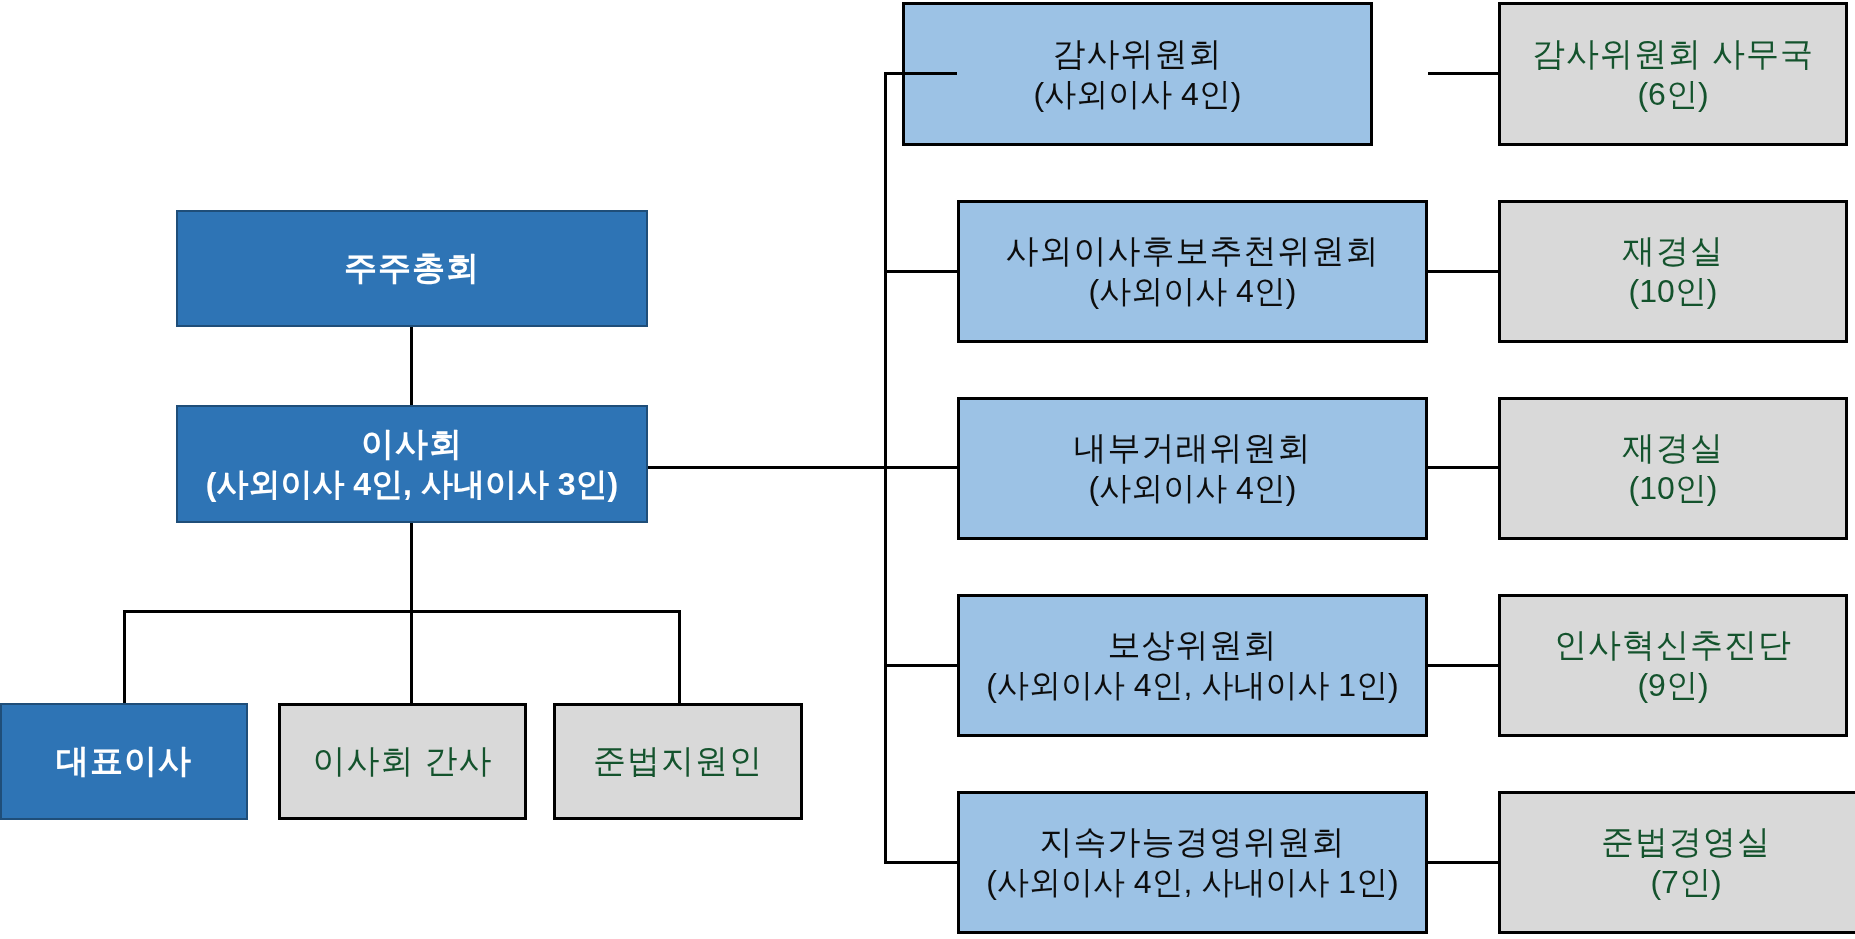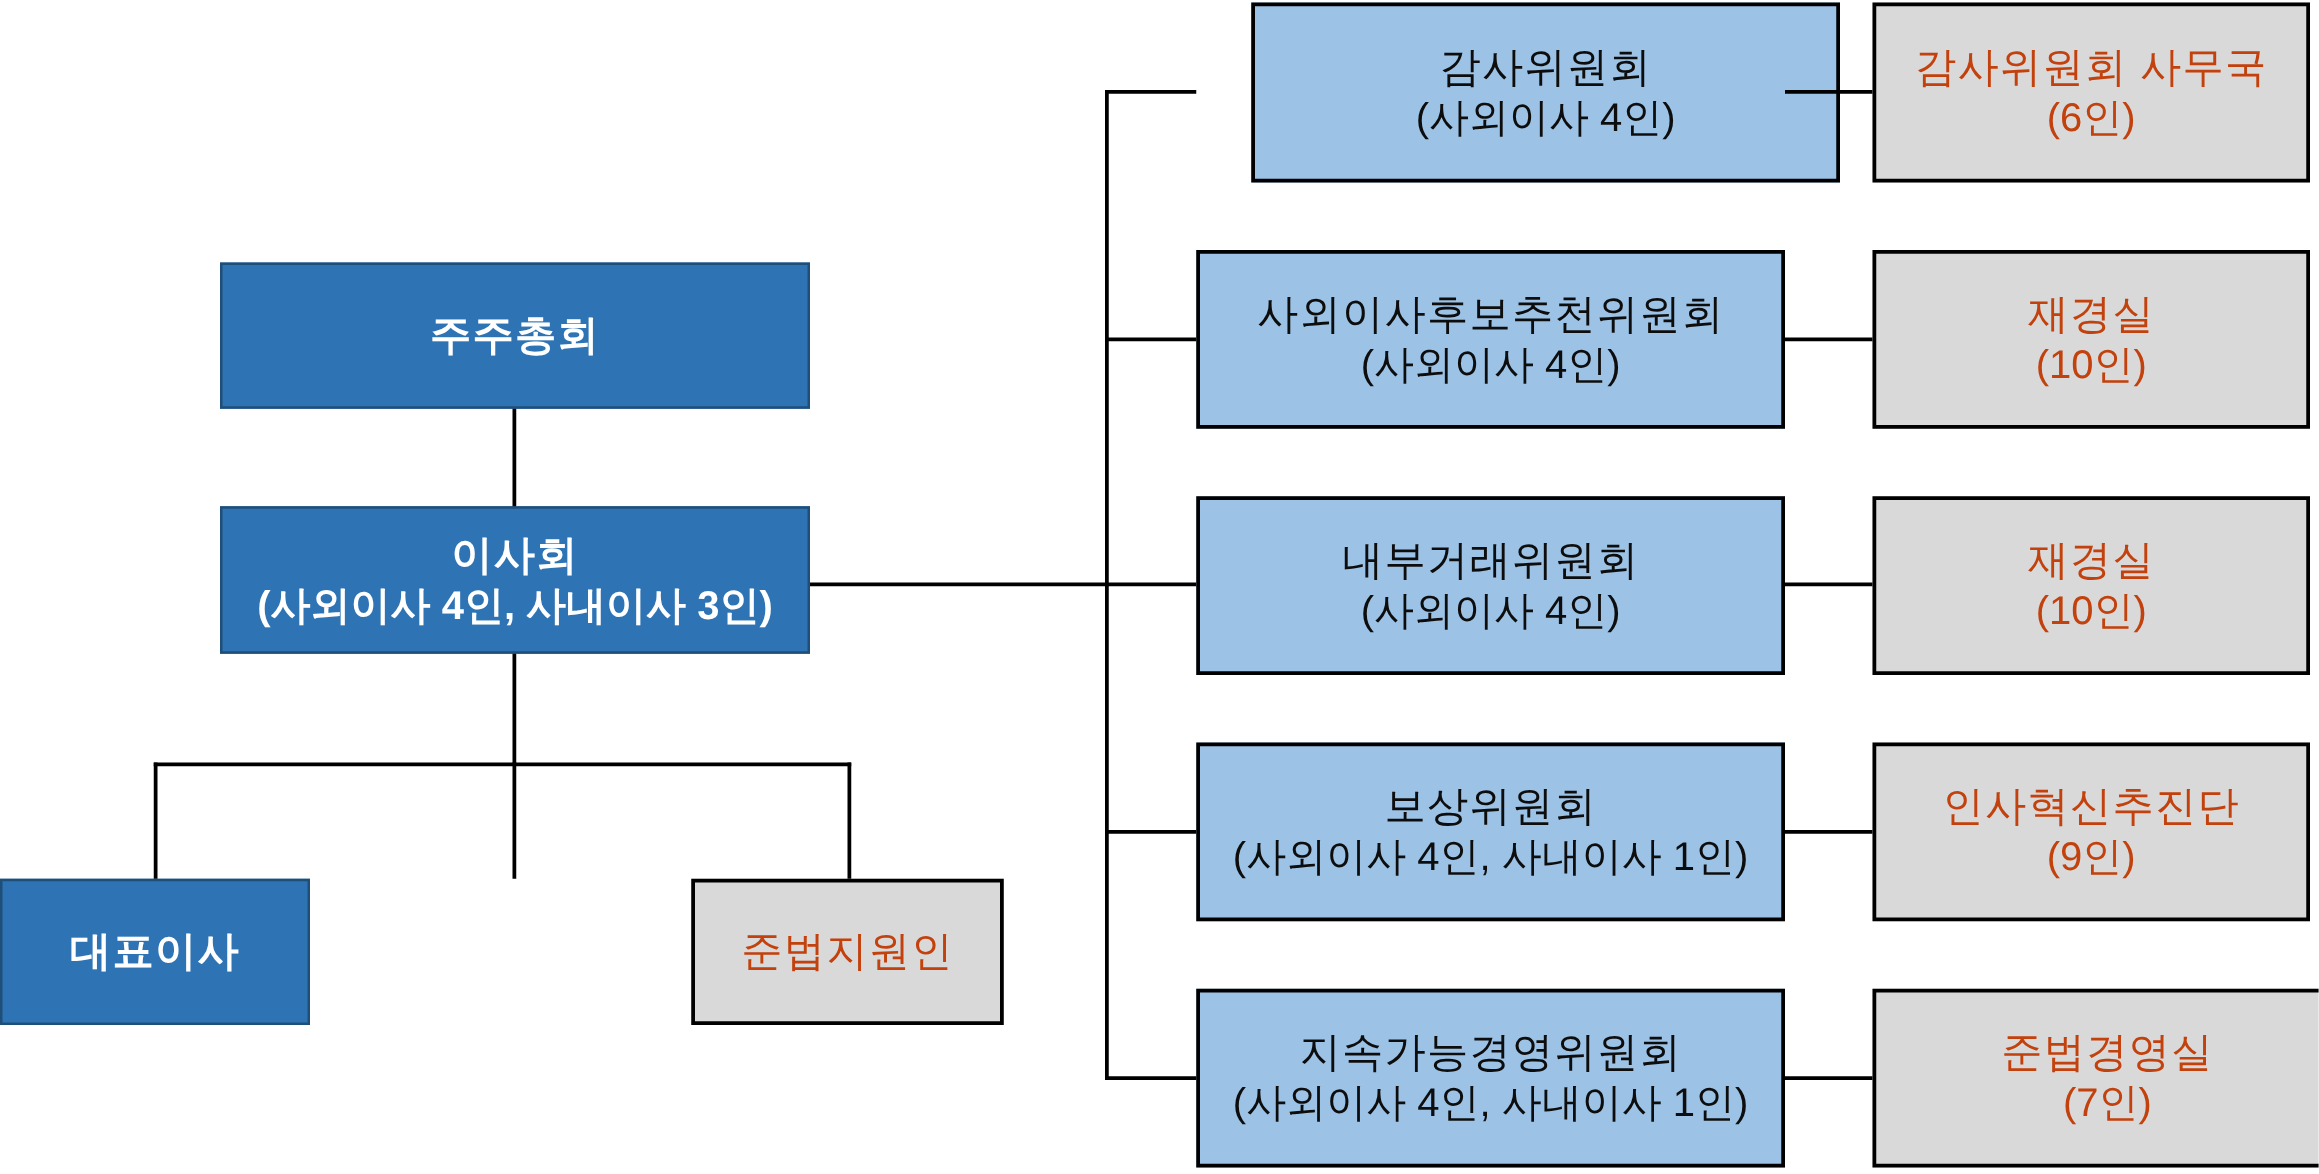--- a/index.html
+++ b/index.html
@@ -27,21 +27,21 @@
     font-weight:bold;
   }
   .lightblue{
     background:#9CC2E5;
     border:3px solid #000000;
     color:#0d0d0d;
   }
   .gray{
     background:#D9D9D9;
     border:3px solid #000000;
-    color:#c2410c;
+    color:#14532d;
   }
   .line{position:absolute;background:#000000;}
   .hline{height:3px;}
   .vline{width:3px;}
 </style>
 </head>
 <body>
 
 <div id="canvas">
 
@@ -51,26 +51,29 @@
 
   <div class="node dark" style="left:176px;top:405px;width:472px;height:118px;">
     <span class="title">이사회</span>
     <span class="subtitle">(사외이사 4인, 사내이사 3인)</span>
   </div>
 
   <div class="node dark" style="left:0px;top:703px;width:248px;height:117px;">
     <span class="title">대표이사</span>
   </div>
 
+  <div class="node gray" style="left:278px;top:703px;width:249px;height:117px;">
+    <span class="title">이사회 간사</span>
+  </div>
 
   <div class="node gray" style="left:553px;top:703px;width:250px;height:117px;">
     <span class="title">준법지원인</span>
   </div>
 
-  <div class="node lightblue" style="left:1001px;top:2px;width:471px;height:144px;">
+  <div class="node lightblue" style="left:902px;top:2px;width:471px;height:144px;">
     <span class="title">감사위원회</span>
     <span class="subtitle">(사외이사 4인)</span>
   </div>
   <div class="node lightblue" style="left:957px;top:200px;width:471px;height:143px;">
     <span class="title">사외이사후보추천위원회</span>
     <span class="subtitle">(사외이사 4인)</span>
   </div>
   <div class="node lightblue" style="left:957px;top:397px;width:471px;height:143px;">
     <span class="title">내부거래위원회</span>
     <span class="subtitle">(사외이사 4인)</span>

